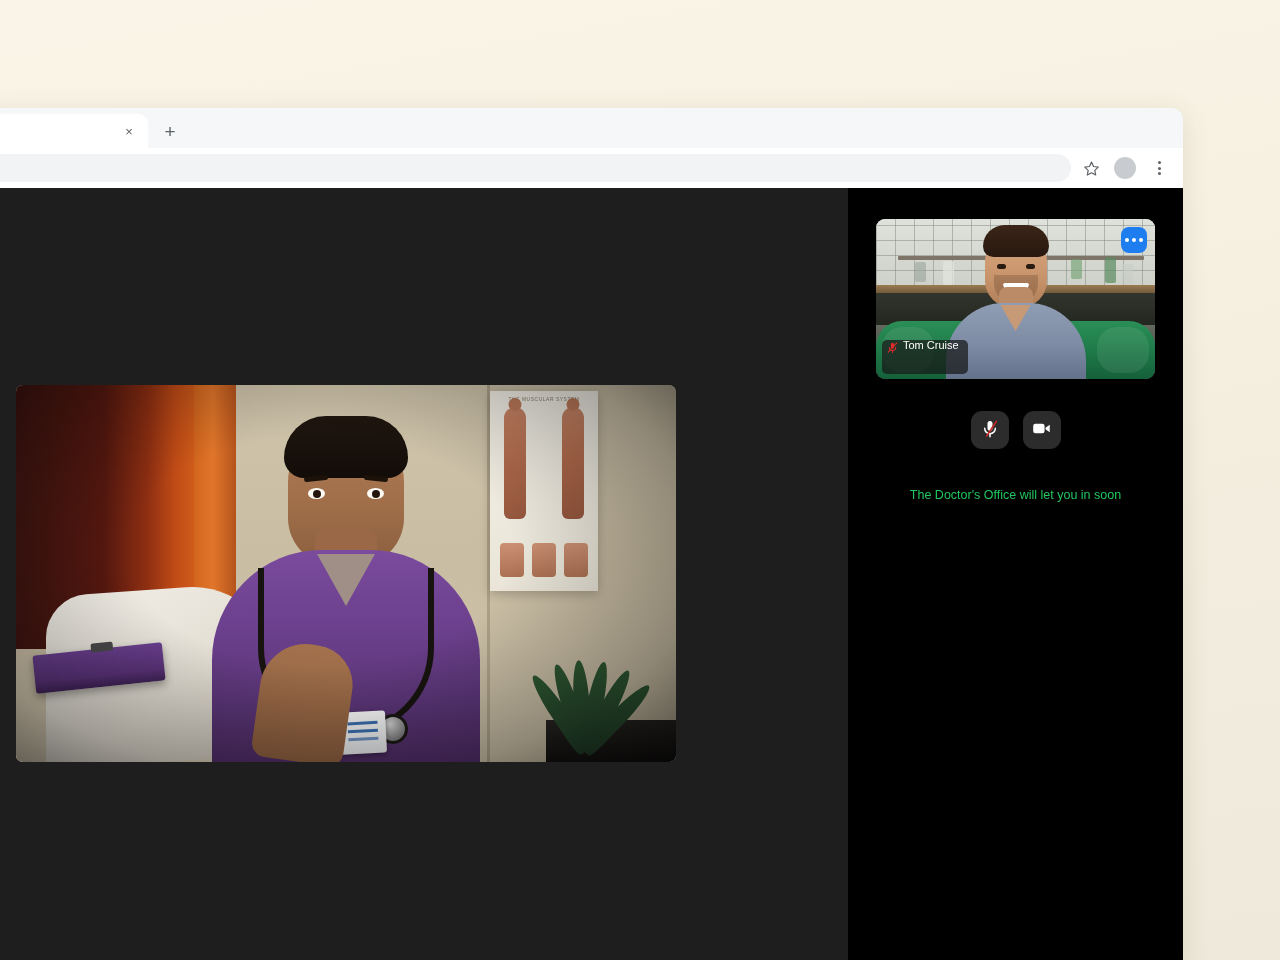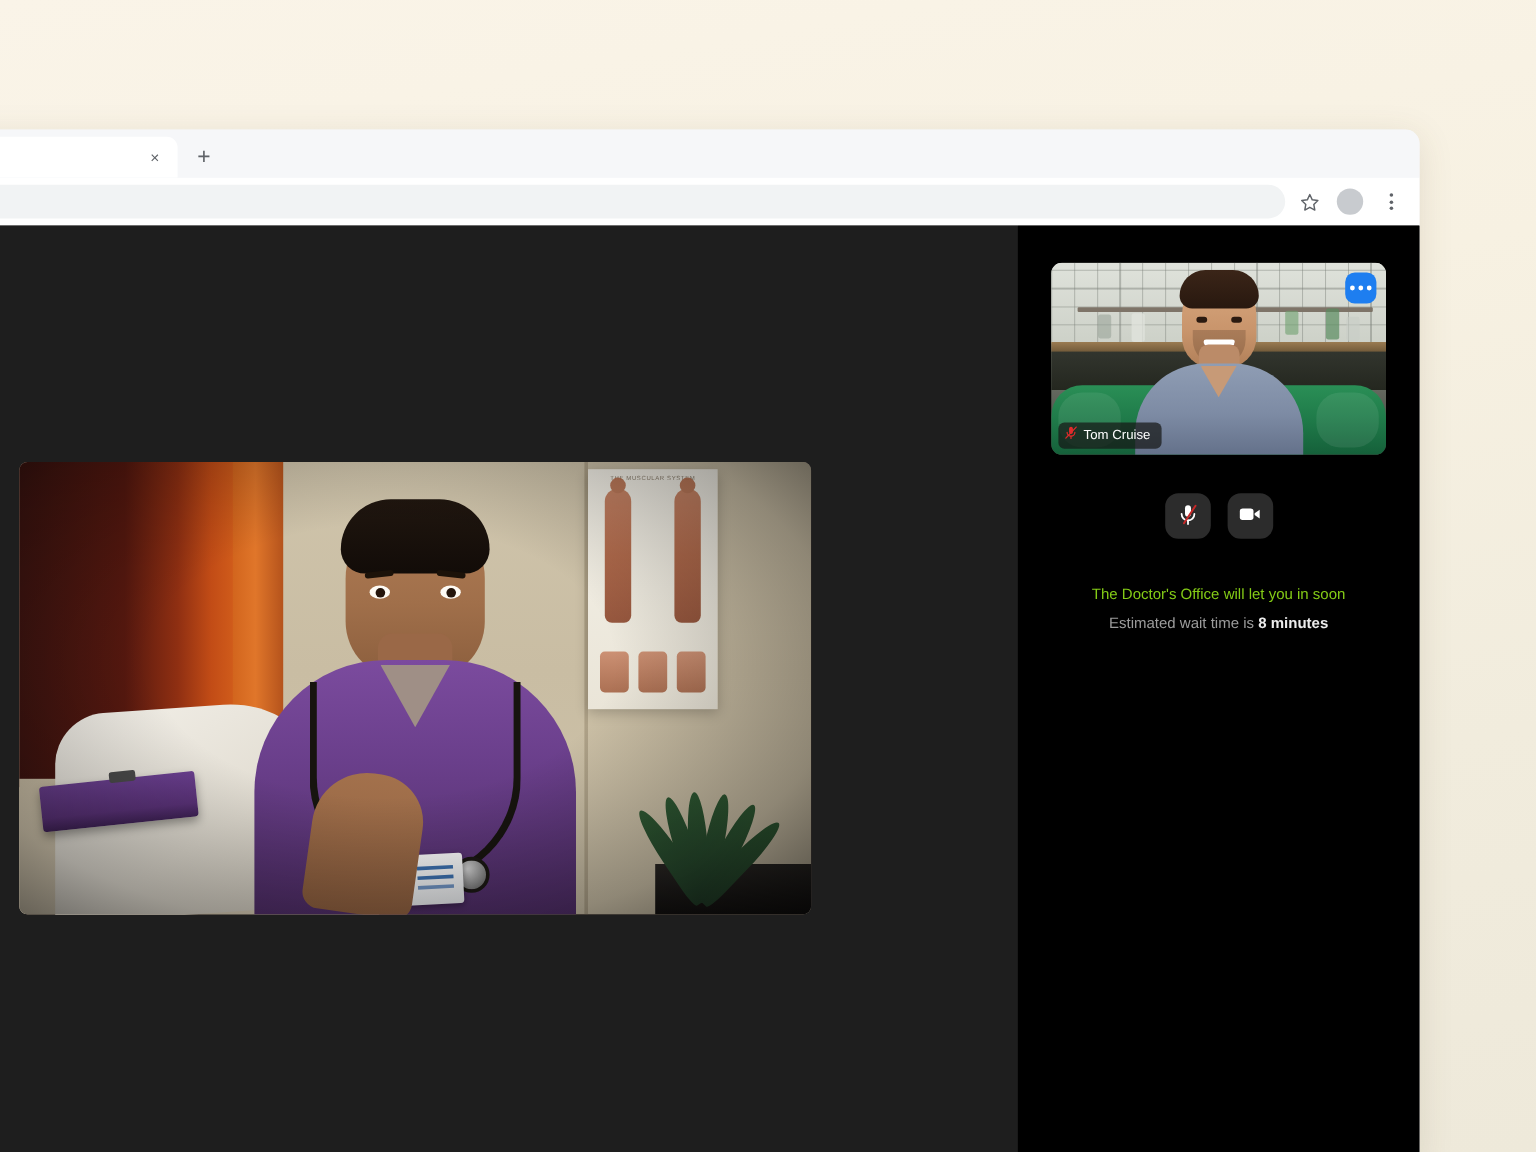--- a/index.html
+++ b/index.html
@@ -558,26 +558,25 @@
   .sv-more i {
     width: 4px; height: 4px;
     border-radius: 50%;
     background: #ffffff;
     display: block;
   }
 
   .sv-nametag {
     position: absolute;
     left: 6px; bottom: 5px;
-    height: 22px;
+    height: 34px;
     padding: 0 9px 0 4px;
     border-radius: 5px;
     background: rgba(22, 24, 22, 0.72);
     display: flex;
-    align-items: center;
     gap: 4px;
     z-index: 4;
   }
   .sv-nametag .label {
     color: #ffffff;
     font-size: 11px;
     line-height: 1;
     white-space: nowrap;
   }
 
@@ -607,21 +606,21 @@
     width: 100%;
     padding: 0 14px;
   }
   .meeting-title {
     color: #f1f1f1;
     font-size: 17.5px;
     font-weight: 400;
     line-height: 1.3;
   }
   .meeting-sub {
-    color: #84cc16;
+    color: #22c55e;
     font-size: 12.5px;
     margin-top: 9px;
     line-height: 1.35;
   }
   .meeting-wait {
     color: #9c9c9c;
     font-size: 12.5px;
     margin-top: 7px;
     line-height: 1.35;
   }
@@ -782,21 +781,17 @@
             <svg width="21" height="21" viewBox="0 0 24 24" fill="none">
               <rect x="2.5" y="6.5" width="13" height="11" rx="2.6" fill="#ffffff"></rect>
               <path d="M16.6 11.2 L21.4 7.8 v8.4 l-4.8 -3.4 z" fill="#ffffff"></path>
             </svg>
           </span>
         </button>
       </div>
 
       <div class="meeting-info">
         <div class="meeting-sub">The Doctor's Office will let you in soon</div>
-        <div class="meeting-wait">
-          <span>Estimated wait time is</span>
-          <b>8 minutes</b>
-        </div>
       </div>
 
     </div>
   </div>
 </div>
 
 </body></html>

